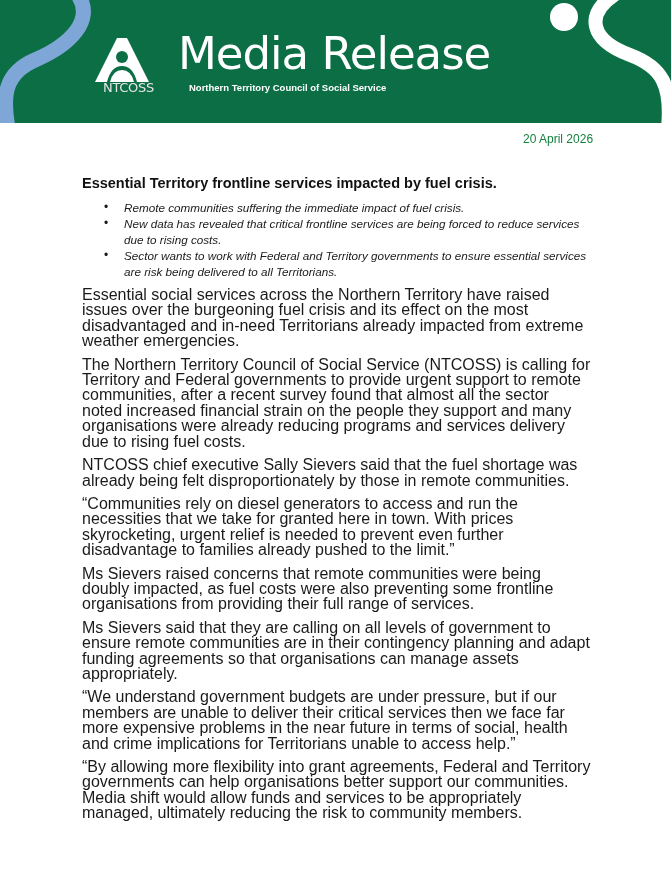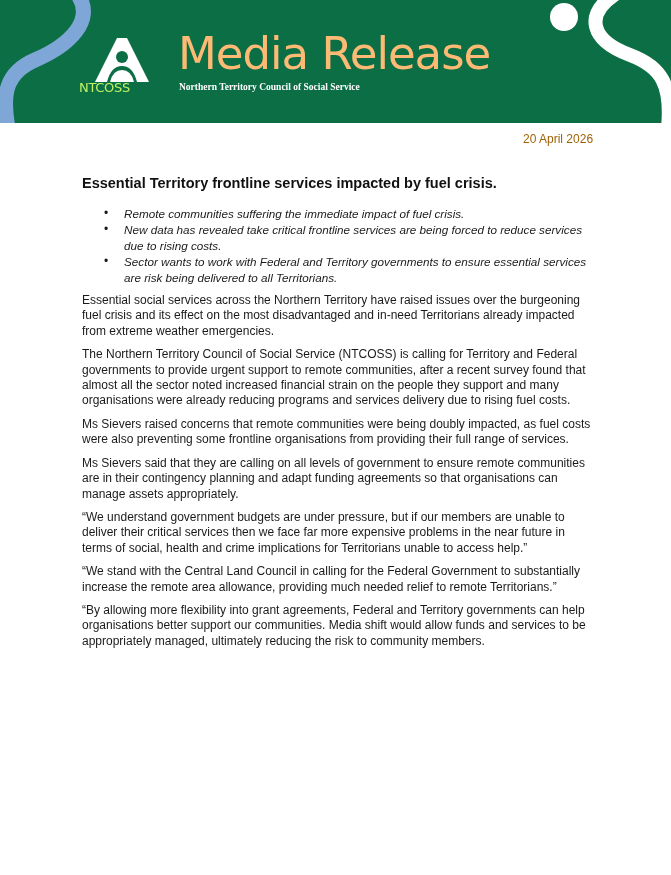--- a/index.html
+++ b/index.html
@@ -6,46 +6,46 @@
   html, body { width: 671px; height: 875px; background: #ffffff; overflow: hidden; }
   body { font-family: "Liberation Sans", sans-serif; color: #1a1a1a; position: relative; }
 
   .header {
     position: absolute; left: 0; top: 0; width: 671px; height: 123px;
     background: #0b6e45; overflow: hidden;
   }
   .header svg.deco { position: absolute; left: 0; top: 0; }
   .logo { position: absolute; left: 93px; top: 38px; width: 58px; height: 56px; }
   .logo-text {
-    position: absolute; left: 79px; top: 80px; width: 60px;
-    color: #bef264; font-size: 13px; font-family: "DejaVu Sans", sans-serif; letter-spacing: -0.3px;
+    position: absolute; left: 103px; top: 80px; width: 60px;
+    color: #e5e5e5; font-size: 13px; font-family: "DejaVu Sans", sans-serif; letter-spacing: -0.3px;
   }
   .title {
     position: absolute; left: 178px; top: 26px;
-    color: #fdba74; font-size: 45px; font-family: "DejaVu Sans", sans-serif; letter-spacing: -1px;
+    color: #ffffff; font-size: 45px; font-family: "DejaVu Sans", sans-serif; letter-spacing: -1px;
     line-height: 56px; white-space: nowrap;
   }
   .subtitle {
-    position: absolute; left: 179px; top: 82px;
-    color: #fff; font-size: 9.5px; font-family: Liberation Serif, serif; font-weight: bold; white-space: nowrap;
+    position: absolute; left: 189px; top: 82px;
+    color: #fff; font-size: 9.5px; font-family: Liberation Sans, sans-serif; font-weight: bold; white-space: nowrap;
   }
 
   .date {
     position: absolute; left: 523px; top: 132px;
-    font-size: 12px; color: #a16207; white-space: nowrap;
+    font-size: 12px; color: #15803d; white-space: nowrap;
   }
 
   .content { position: absolute; left: 82px; top: 175px; width: 510px; }
-  .headline { font-size: 14.5px; font-weight: bold; color: #111; margin-bottom: 15px; white-space: nowrap; }
+  .headline { font-size: 14.5px; font-weight: bold; color: #111; margin-bottom: 9px; white-space: nowrap; }
 
   .bullets { list-style: none; margin-left: 22px; margin-bottom: 8px; margin-top: 8px; }
   .bullets li { position: relative; padding-left: 20px; font-style: italic; font-size: 11.7px; line-height: 15.4px; color: #1a1a1a; margin-bottom: 1px; }
   .bullets li::before { content: "•"; position: absolute; left: 0; top: 0; font-style: normal; font-size: 12px; }
 
-  .para { font-size: 12px; line-height: 15.4px; color: #1a1a1a; margin-bottom: 8px; }
+  .para { font-size: 16px; line-height: 15.4px; color: #1a1a1a; margin-bottom: 8px; }
 </style>
 </head>
 <body>
 
 <div class="header">
   <svg class="deco" width="671" height="123" viewBox="0 0 671 123">
     <path d="M 78 -5 C 95 20, 70 45, 35 60 C 5 73, 2 95, 8 128" fill="none" stroke="#7ea6d6" stroke-width="15" stroke-linecap="round"></path>
     <circle cx="564" cy="17" r="14" fill="#ffffff"></circle>
     <path d="M 614 -5 C 585 15, 590 40, 630 55 C 662 67, 672 85, 668 128" fill="none" stroke="#ffffff" stroke-width="14" stroke-linecap="round"></path>
   </svg>
@@ -60,24 +60,25 @@
   <div class="subtitle">Northern Territory Council of Social Service</div>
 </div>
 
 <div class="date">20 April 2026</div>
 
 <div class="content">
   <div class="headline">Essential Territory frontline services impacted by fuel crisis.</div>
 
   <ul class="bullets">
     <li>Remote communities suffering the immediate impact of fuel crisis.</li>
-    <li>New data has revealed take critical frontline services are being forced to reduce services due to rising costs.</li>
+    <li>New data has revealed that critical frontline services are being forced to reduce services due to rising costs.</li>
     <li>Sector wants to work with Federal and Territory governments to ensure essential services are risk being delivered to all Territorians.</li>
   </ul>
 
   <p class="para">Essential social services across the Northern Territory have raised issues over the burgeoning fuel crisis and its effect on the most disadvantaged and in-need Territorians already impacted from extreme weather emergencies.</p>
   <p class="para">The Northern Territory Council of Social Service (NTCOSS) is calling for Territory and Federal governments to provide urgent support to remote communities, after a recent survey found that almost all the sector noted increased financial strain on the people they support and many organisations were already reducing programs and services delivery due to rising fuel costs.</p>
+  <p class="para">NTCOSS chief executive Sally Sievers said that the fuel shortage was already being felt disproportionately by those in remote communities.</p>
+  <p class="para">“Communities rely on diesel generators to access and run the necessities that we take for granted here in town. With prices skyrocketing, urgent relief is needed to prevent even further disadvantage to families already pushed to the limit.”</p>
   <p class="para">Ms Sievers raised concerns that remote communities were being doubly impacted, as fuel costs were also preventing some frontline organisations from providing their full range of services.</p>
   <p class="para">Ms Sievers said that they are calling on all levels of government to ensure remote communities are in their contingency planning and adapt funding agreements so that organisations can manage assets appropriately.</p>
   <p class="para">“We understand government budgets are under pressure, but if our members are unable to deliver their critical services then we face far more expensive problems in the near future in terms of social, health and crime implications for Territorians unable to access help.”</p>
-  <p class="para">“We stand with the Central Land Council in calling for the Federal Government to substantially increase the remote area allowance, providing much needed relief to remote Territorians.”</p>
   <p class="para">“By allowing more flexibility into grant agreements, Federal and Territory governments can help organisations better support our communities. Media shift would allow funds and services to be appropriately managed, ultimately reducing the risk to community members.</p>
 </div>
 
 </body></html>

